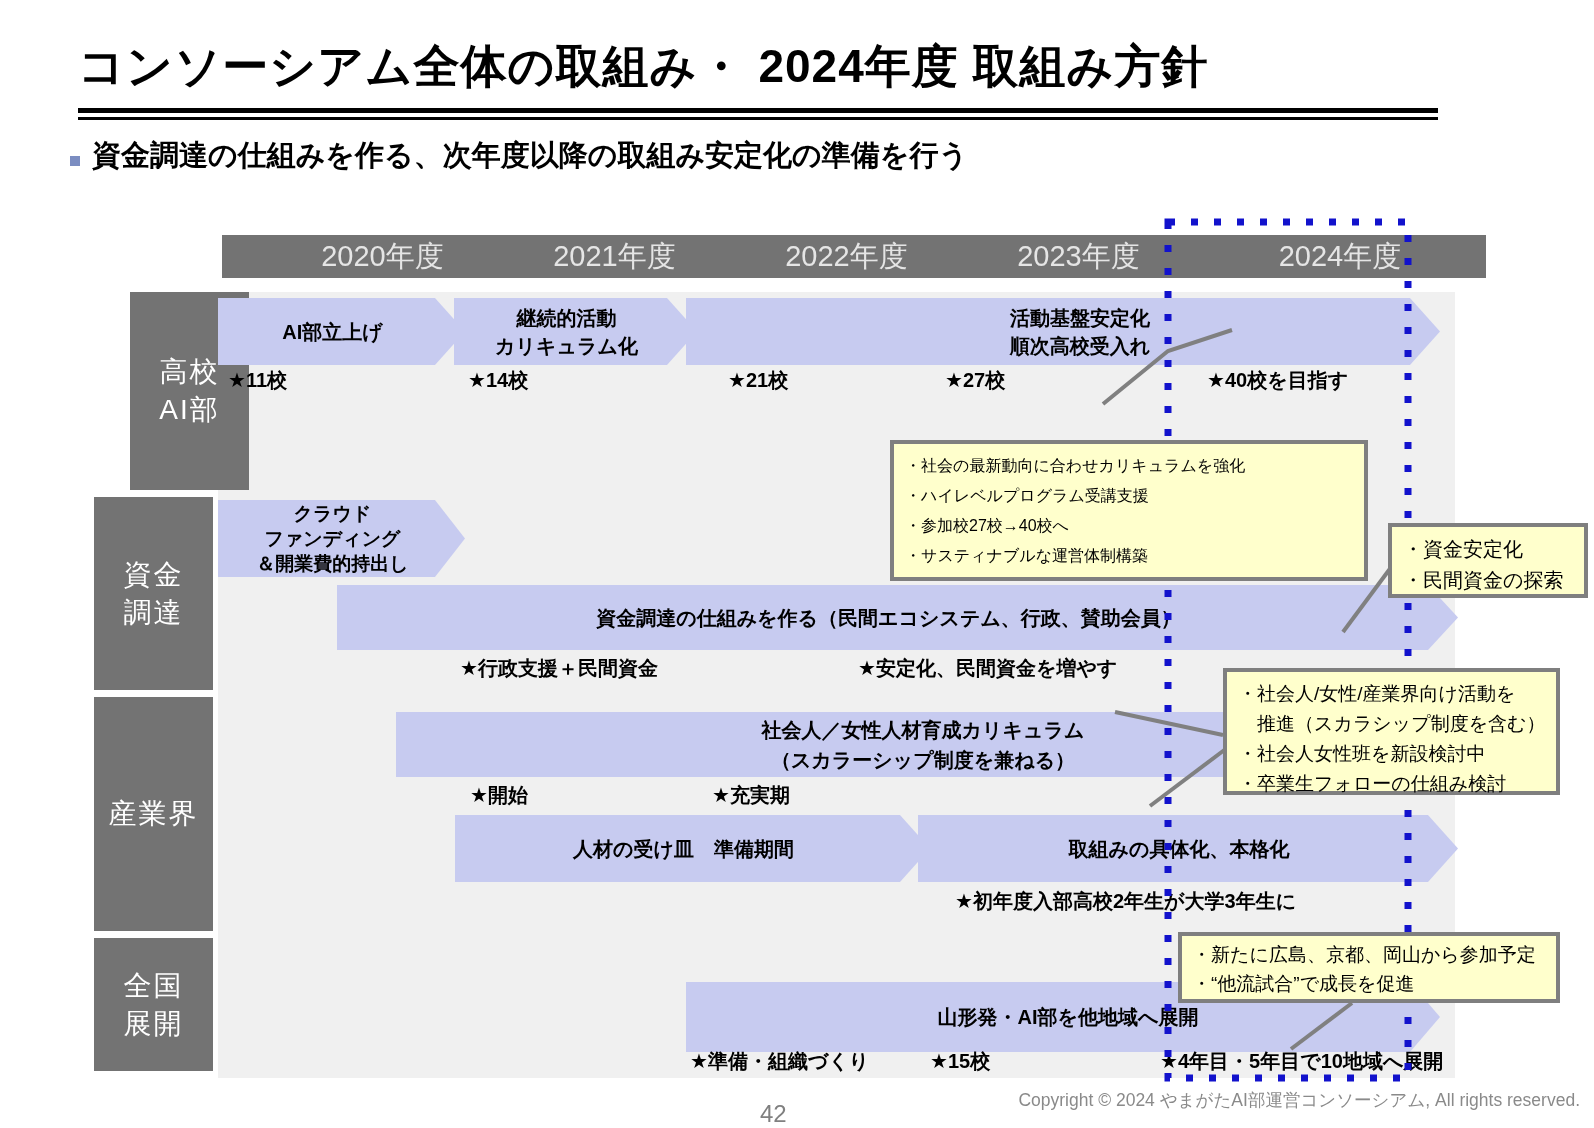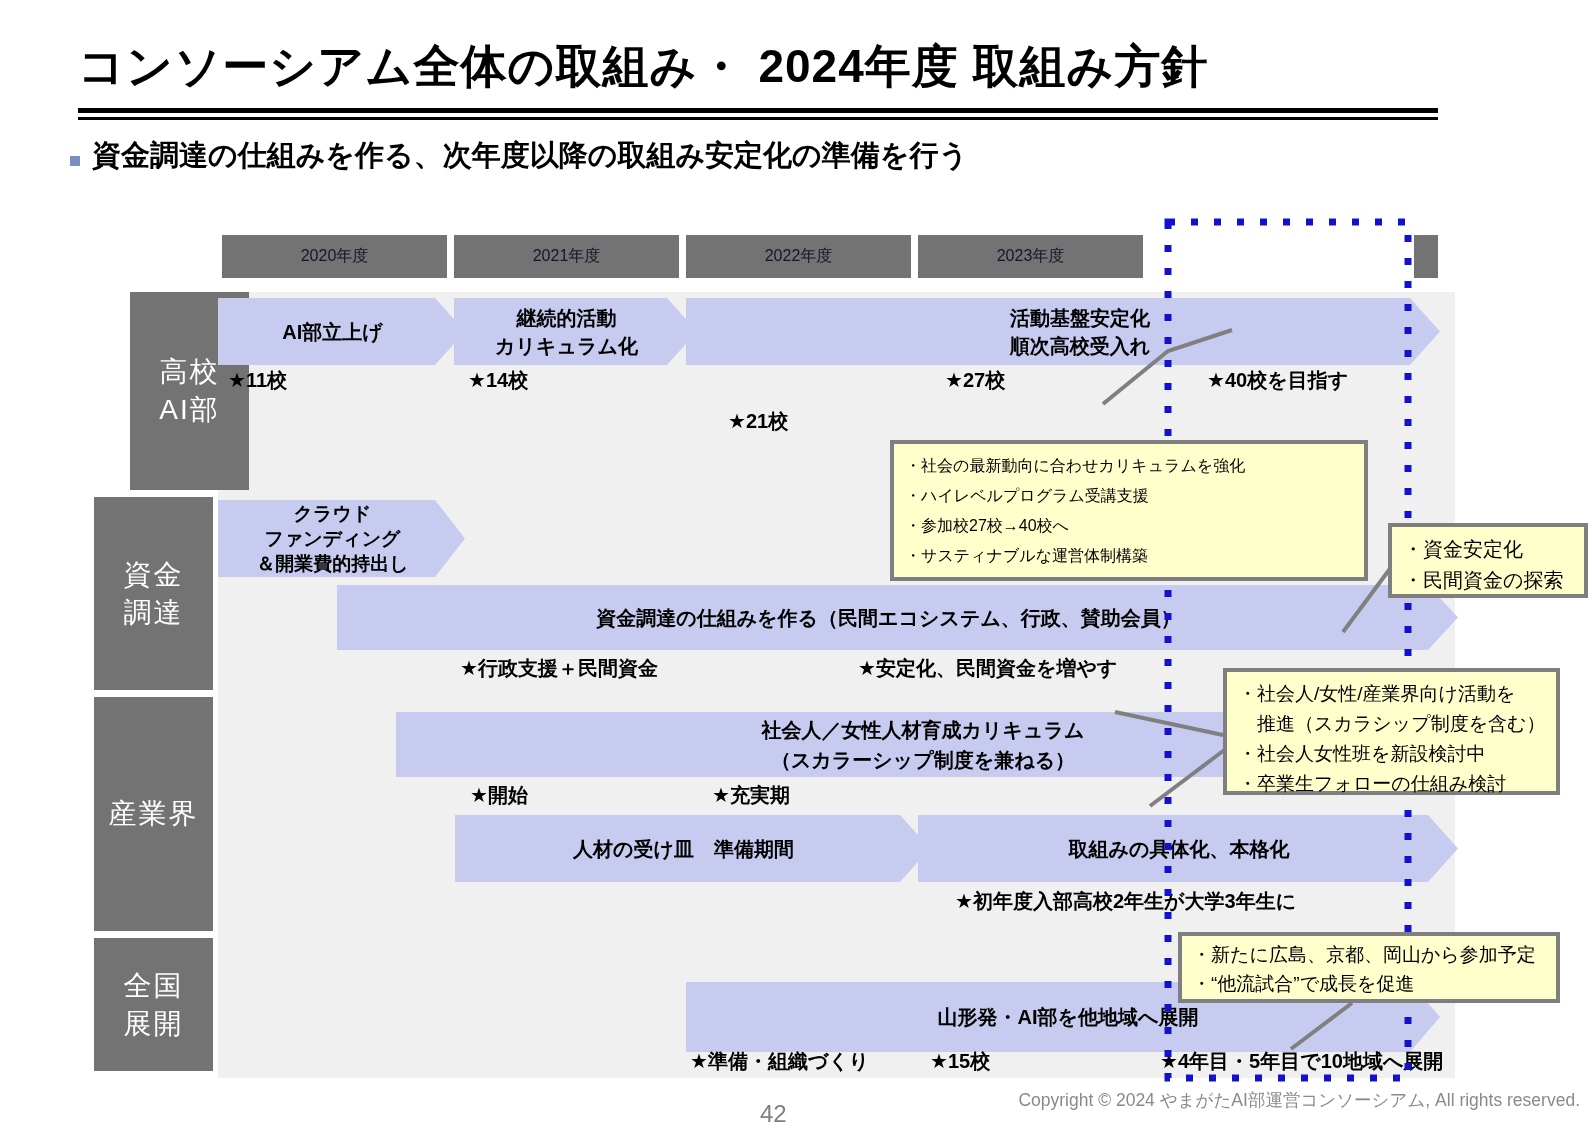--- a/index.html
+++ b/index.html
@@ -7,22 +7,22 @@
     position:relative;width:1588px;height:1128px;background:#fff;overflow:hidden;
     font-family:"Liberation Sans","DejaVu Sans",sans-serif;color:#000;
   }
   
   .title{position:absolute;left:78px;top:36px;font-size:46px;font-weight:900;letter-spacing:1px;white-space:nowrap;}
   .title-rule{position:absolute;left:78px;top:108px;width:1360px;height:4px;border-top:5px solid #000;border-bottom:3px solid #000;}
   .subtitle-bullet{position:absolute;left:70px;top:156px;width:10px;height:10px;background:#7b8dc1;}
   .subtitle{position:absolute;left:92px;top:136px;font-size:29px;font-weight:600;white-space:nowrap;}
   
   .panel{position:absolute;left:218px;top:292px;width:1237px;height:786px;background:#f0f0f0;}
-  .yearbox{position:absolute;top:235px;height:43px;background:#737373;color:#0f172a;
-    display:flex;align-items:center;justify-content:center;font-size:16px;font-weight:500;}
+  .yearbox{position:absolute;top:235px;height:43px;background:#737373;color:#e5e5e5;
+    display:flex;align-items:center;justify-content:center;font-size:29px;font-weight:500;padding-left:48px;}
   .rowlabel{position:absolute;left:94px;width:119px;background:#737373;color:#fff;
     display:flex;flex-direction:column;align-items:center;justify-content:center;
     font-size:28px;font-weight:500;line-height:38px;letter-spacing:2px;}
   
   .bar{position:absolute;background:#c7cbf0;display:flex;flex-direction:column;justify-content:center;
     font-size:20px;font-weight:700;line-height:28px;z-index:1;}
   .chev{clip-path:polygon(0 0,calc(100% - 30px) 0,100% 50%,calc(100% - 30px) 100%,0 100%);}
   .bar.center{align-items:center;text-align:center;padding-right:18px;}
   .bar.left{align-items:center;text-align:left;}
   .star{position:absolute;font-size:20px;font-weight:600;white-space:nowrap;z-index:2;}
@@ -44,20 +44,21 @@
   <div class="title-rule"></div>
   <div class="subtitle-bullet"></div>
   <div class="subtitle">資金調達の仕組みを作る、次年度以降の取組み安定化の準備を行う</div>
 
   <div class="panel"></div>
 
   <div class="yearbox" style="left:222px;width:225px;">2020年度</div>
   <div class="yearbox" style="left:454px;width:225px;">2021年度</div>
   <div class="yearbox" style="left:686px;width:225px;">2022年度</div>
   <div class="yearbox" style="left:918px;width:225px;">2023年度</div>
+  <div class="yearbox" style="left:1177px;width:230px;">2024年度</div>
   <div class="yearbox" style="left:1414px;width:24px;"></div>
 
   <div class="rowlabel" style="top:292px;height:198px;margin-left:36px;">
     <span>高校</span>
     <span>AI部</span>
   </div>
   <div class="rowlabel" style="top:497px;height:193px;">
     <span>資金</span>
     <span>調達</span>
   </div>
@@ -75,21 +76,21 @@
   <div class="bar chev center" style="left:454px;top:298px;width:225px;height:67px;">
     <span>継続的活動</span>
     <span>カリキュラム化</span>
   </div>
   <div class="bar chev left" style="left:686px;top:298px;width:754px;height:67px;padding-left:34px;box-sizing:border-box;">
     <span>活動基盤安定化</span>
     <span>順次高校受入れ</span>
   </div>
   <div class="star" style="left:228px;top:367px;">★11校</div>
   <div class="star" style="left:468px;top:367px;">★14校</div>
-  <div class="star" style="left:728px;top:367px;margin-top:41px;">★21校</div>
+  <div class="star" style="left:728px;top:367px;">★21校</div>
   <div class="star" style="left:945px;top:367px;">★27校</div>
   <div class="star" style="left:1207px;top:367px;">★40校を目指す</div>
 
   <div class="note" style="left:890px;top:404px;width:478px;height:141px;font-size:16px;margin-top:36px;">
     <div>・社会の最新動向に合わせカリキュラムを強化</div>
     <div>・ハイレベルプログラム受講支援</div>
     <div>・参加校27校→40校へ</div>
     <div>・サスティナブルな運営体制構築</div>
   </div>
 

